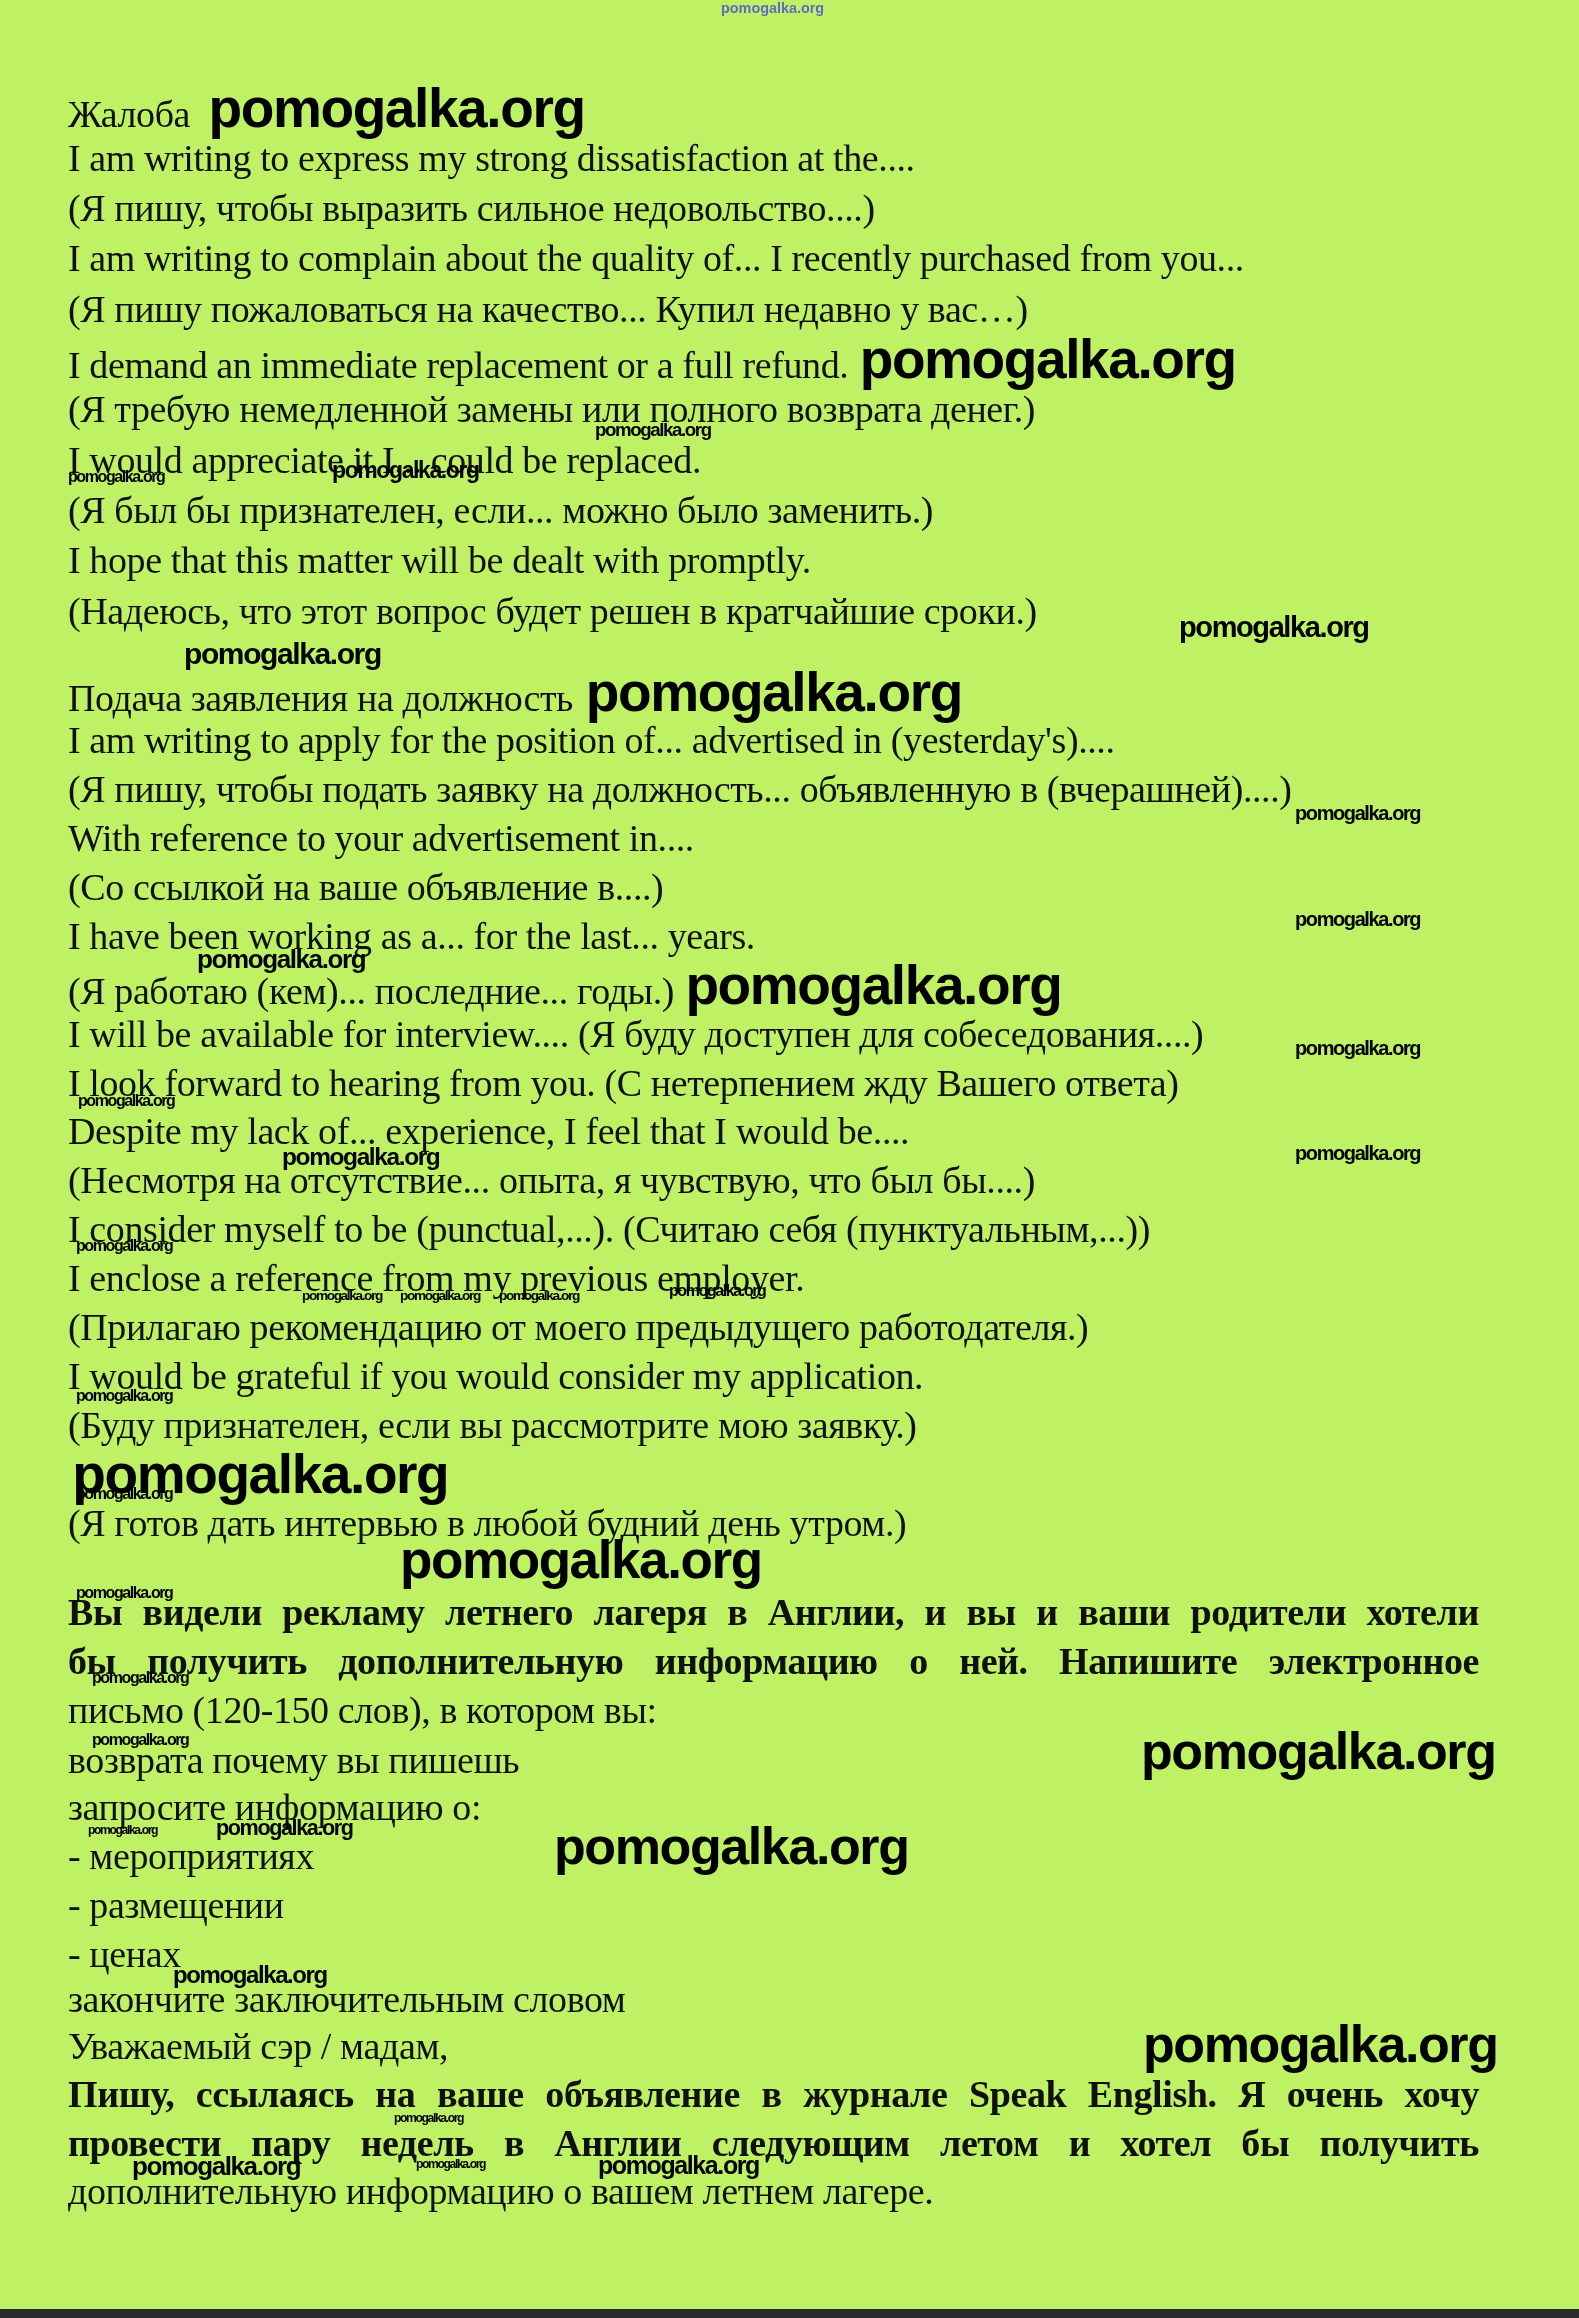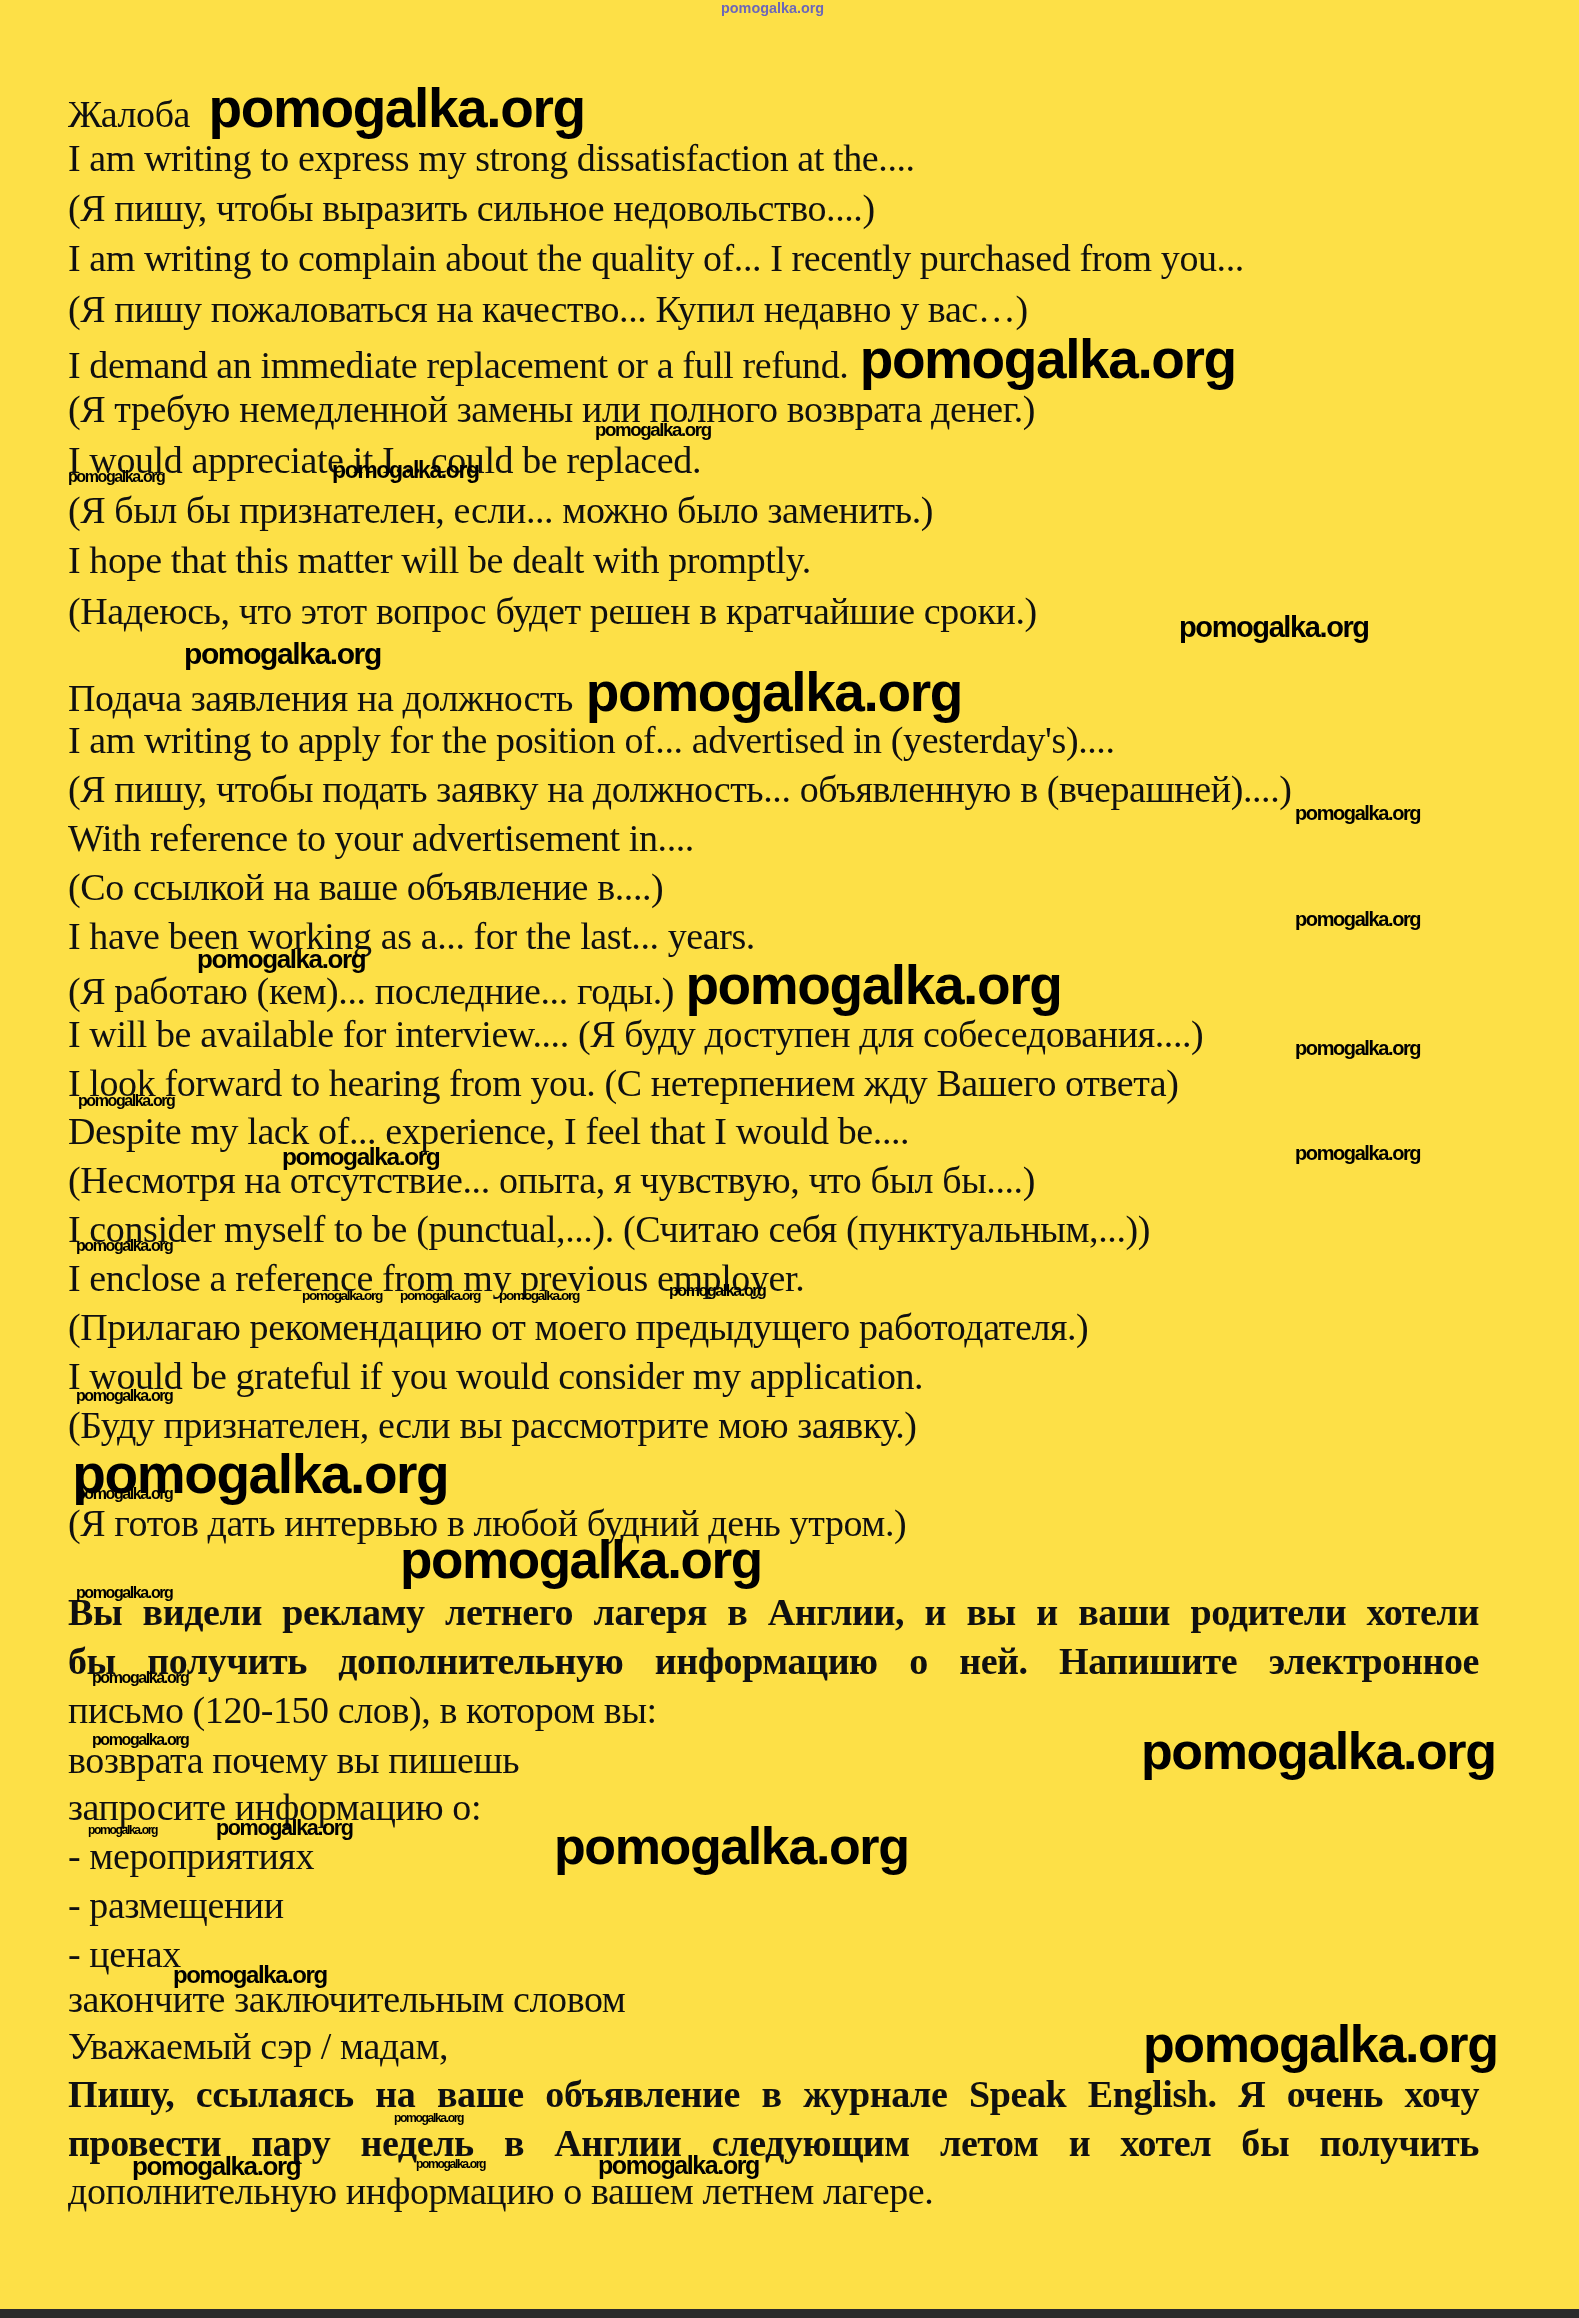--- a/index.html
+++ b/index.html
@@ -1,19 +1,19 @@
 <!DOCTYPE html>
 <html style="font-size:11.5px"><head>
 <meta charset="utf-8">
 <style>
   html,body{margin:0;padding:0;background:#e8e8e8;}
   #page{
     position:relative;
     width:1579px;height:2319px;
-    background:#fde047;
+    background:#bef264;
     font-family:"Liberation Serif", serif;
     color:#101010;
     overflow:hidden;
   }
   .row{
     position:absolute;
     left:68px;
     font-size:38px;
     line-height:1.12;
     white-space:nowrap;

